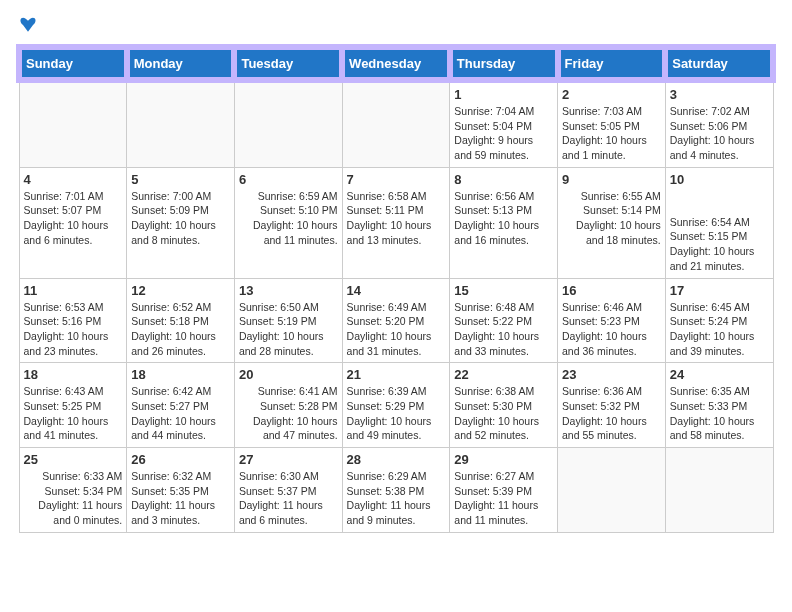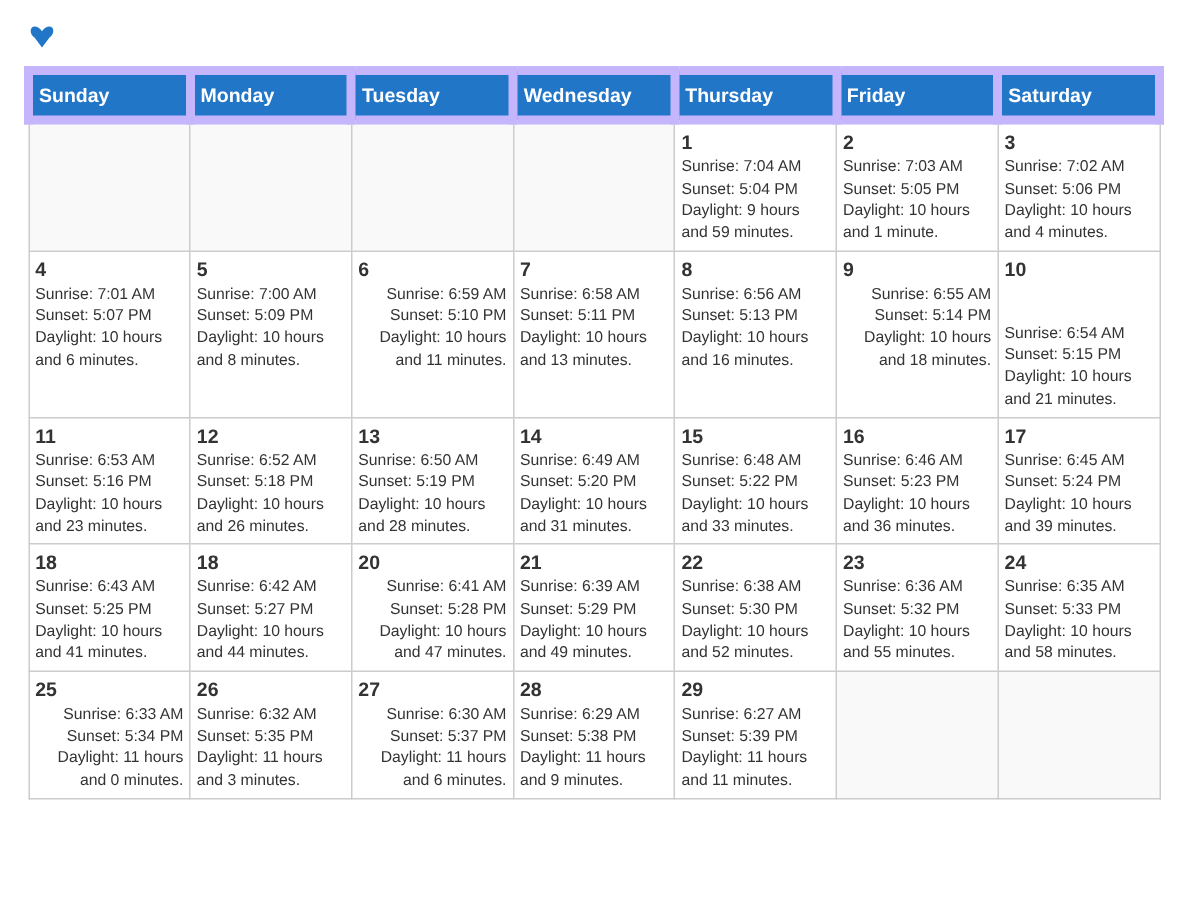--- a/index.html
+++ b/index.html
@@ -313,21 +313,21 @@
         </td>
         <td>
           <span class="day-number">26</span>
           <div class="day-info" style="white-space: pre-line;">Sunrise: 6:32 AM
 Sunset: 5:35 PM
 Daylight: 11 hours
 and 3 minutes.</div>
         </td>
         <td>
           <span class="day-number">27</span>
-          <div class="day-info" style="white-space: pre-line; text-align: right;">Sunrise: 6:30 AM
+          <div class="day-info" style="white-space: pre-line;">Sunrise: 6:30 AM
 Sunset: 5:37 PM
 Daylight: 11 hours
 and 6 minutes.</div>
         </td>
         <td>
           <span class="day-number">28</span>
           <div class="day-info" style="white-space: pre-line;">Sunrise: 6:29 AM
 Sunset: 5:38 PM
 Daylight: 11 hours
 and 9 minutes.</div>

